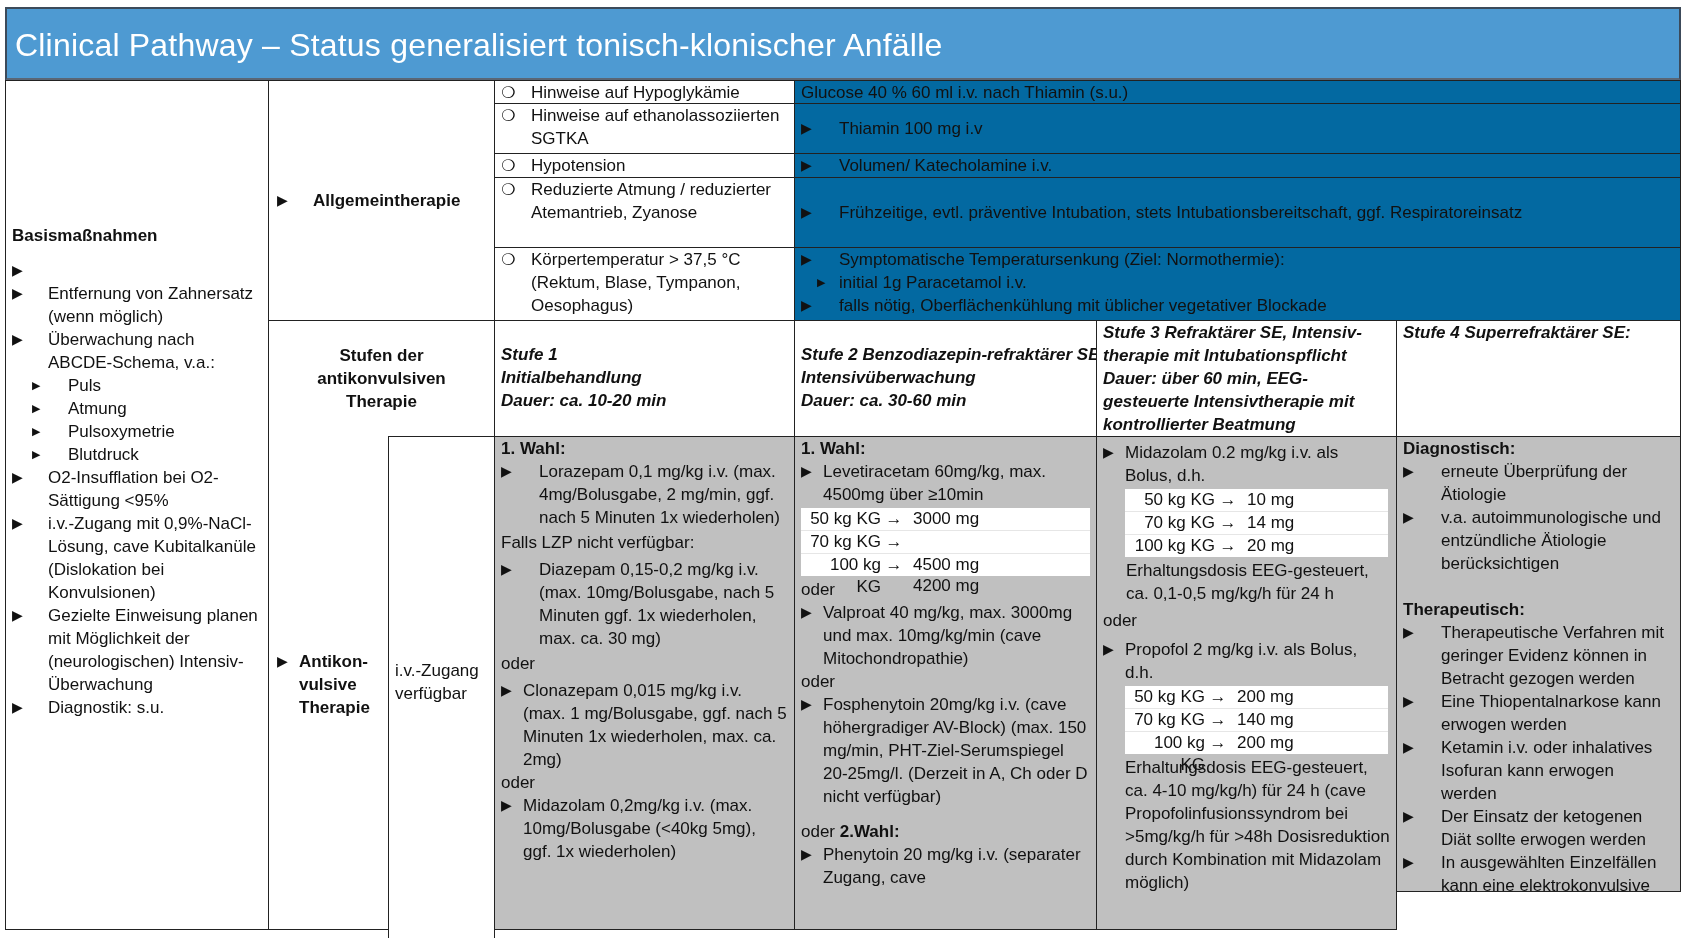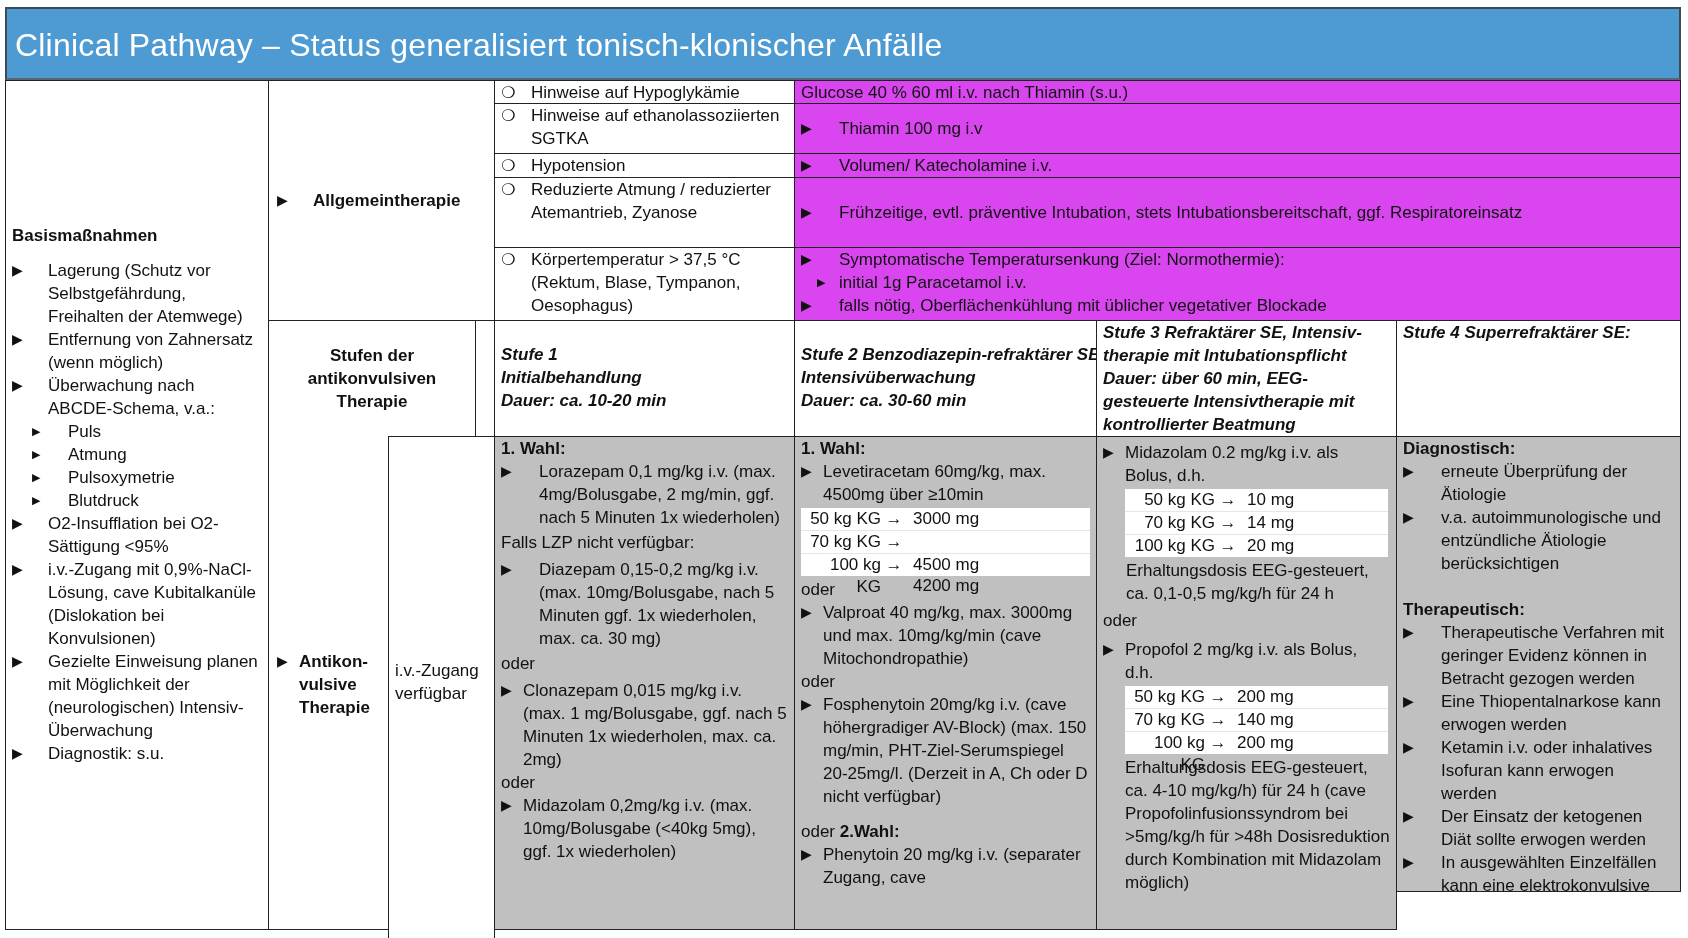--- a/index.html
+++ b/index.html
@@ -4,21 +4,21 @@
 <style>
   html, body { margin:0; padding:0; background:#ffffff; }
   body { width:1688px; height:938px; position:relative; overflow:hidden;
          font-family:"Liberation Sans", "DejaVu Sans", sans-serif; color:#111; }
   .abs { position:absolute; box-sizing:border-box; }
   .header { left:5px; top:7px; width:1676px; height:74px; background:#4E9AD2;
             border:2px solid #3c4a5a; border-bottom:3px solid #5a6675; }
   .header-title { position:absolute; left:8px; top:18px; font-size:32px; color:#fff; letter-spacing:0.2px; }
   .cell { position:absolute; box-sizing:border-box; border:1px solid #222; font-size:17px; line-height:23px; overflow:hidden; }
   .white { background:#ffffff; }
-  .gray { background:#d946ef; }
+  .gray { background:#0369a1; }
   .gray2 { background:#c0c0c0; }
   .bold { font-weight:bold; }
   .ital { font-style:italic; font-weight:bold; }
   .row { display:flex; align-items:flex-start; }
   .bullet { display:inline-block; width:26px; flex:0 0 26px; font-size:14px; }
   .bullet-sm { display:inline-block; width:18px; flex:0 0 18px; font-size:11px; }
   .circle { display:inline-block; width:30px; flex:0 0 30px; font-size:16px; }
   .dose-table { background:#ffffff; margin:2px 0 2px 0; }
   .dose-row { display:flex; height:22px; line-height:22px; border-bottom:1px solid #e6e6e6; }
   .dose-row:last-child { border-bottom:none; }
@@ -31,21 +31,20 @@
 
 <div class="abs header">
   <div class="header-title">Clinical Pathway – Status generalisiert tonisch-klonischer Anfälle</div>
 </div>
 
 <div class="cell white" style="left:5px; top:80px; width:264px; height:850px; padding:0 6px;">
   <div class="bold" style="margin-top:143px; margin-bottom:12px;">Basismaßnahmen</div>
   <div id="basis-list">
       <div class="row">
         <span class="bullet" style="width:36px;flex-basis:36px;">▶</span>
-        <span>Lagerung (Schutz vor Selbstgefährdung, Freihalten der Atemwege)</span>
       </div>
       <div class="row">
         <span class="bullet" style="width:36px;flex-basis:36px;">▶</span>
         <span>Entfernung von Zahnersatz  (wenn möglich)</span>
       </div>
       <div class="row">
         <span class="bullet" style="width:36px;flex-basis:36px;">▶</span>
         <span>Überwachung nach ABCDE-Schema, v.a.:</span>
       </div>
       <div class="row" style="padding-left:20px;">
@@ -161,21 +160,21 @@
           <span>initial 1g Paracetamol i.v.</span>
         </div>
         <div class="row">
           <span class="bullet" style="width:38px;flex-basis:38px;">▶</span>
           <span>falls nötig, Oberflächenkühlung mit üblicher vegetativer Blockade</span>
         </div>
       </div>
     </div>
   </div>
 
-<div class="cell white" style="left:268px; top:320px; width:208px; height:117px; display:flex; align-items:center; justify-content:center; text-align:center; padding:0 4px;">
+<div class="cell white" style="left:268px; top:320px; width:227px; height:117px; display:flex; align-items:center; justify-content:center; text-align:center; padding:0 4px;">
   <span class="bold" style="width:200px;">Stufen der antikonvulsiven Therapie</span>
 </div>
 
 <div class="cell white" style="left:494px; top:320px; width:301px; height:117px; padding:22px 6px 0;">
   <div id="stufe-h-0" class="ital">
       <div>Stufe 1</div>
       <div>Initialbehandlung</div>
       <div>Dauer: ca. 10-20 min</div>
     </div>
 </div>

